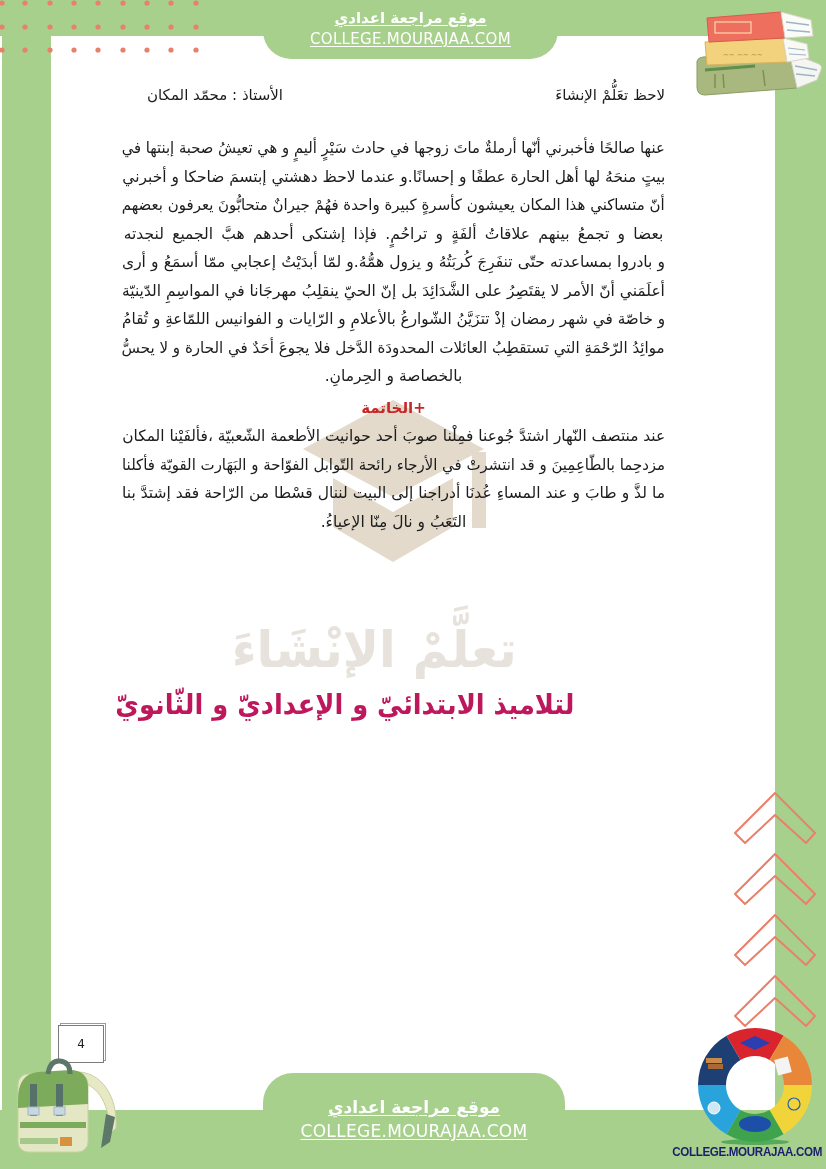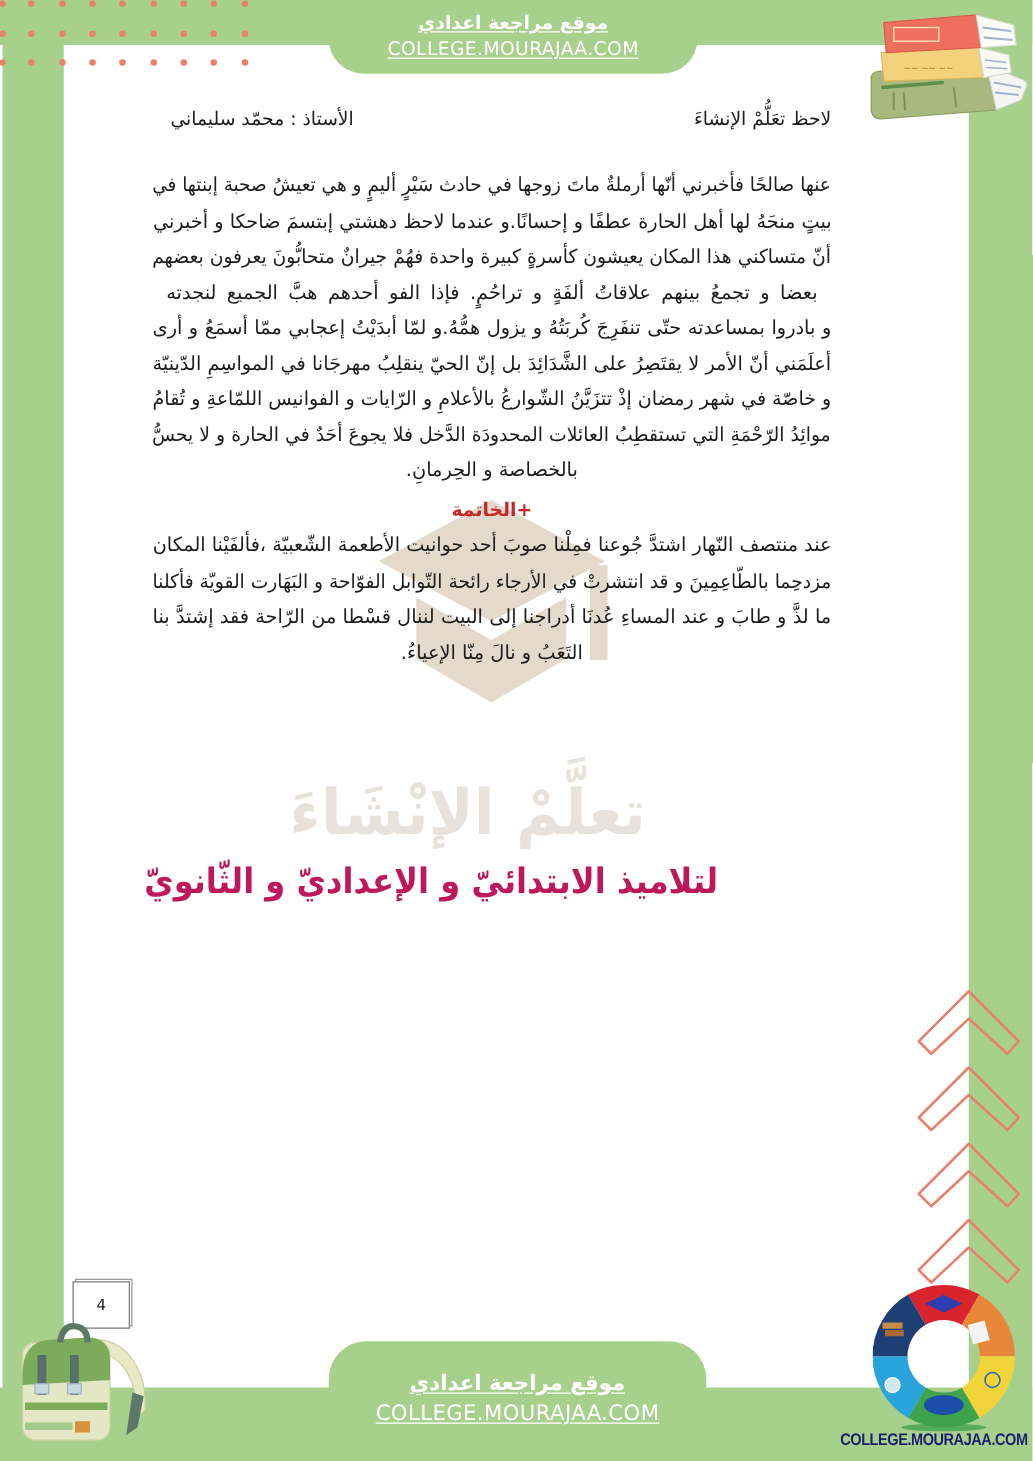--- a/index.html
+++ b/index.html
@@ -84,37 +84,37 @@
   <text x="30" y="49" font-size="7" fill="#a07a28" font-family="DejaVu Sans, sans-serif">~~ ~~ ~~</text>
   <path d="M90,30 L114,36 L116,50 L94,54 Z" fill="#fafaf5" stroke="#d8d8cc"></path>
   <path d="M95,40 L112,42 M96,46 L113,47" stroke="#9fb3c8" stroke-width="1.2"></path>
   <path d="M14,10 L88,4 L92,30 L16,34 Z" fill="#ee6f5e" stroke="#d85a4a"></path>
   <rect x="22" y="14" width="36" height="11" fill="none" stroke="#f9d9b0" stroke-width="1.2"></rect>
   <path d="M88,4 L118,12 L120,28 L92,30 Z" fill="#fbfbf8" stroke="#d8d8cc"></path>
   <path d="M93,14 L116,17 M94,22 L117,24" stroke="#9fb3c8" stroke-width="1.5"></path>
 </svg>
 
 <div class="abs hdr" style="right:161px">لاحظ تعَلُّمْ الإنشاءَ</div>
-<div class="abs hdr" style="right:543px">الأستاذ : محمّد سليماني</div>
+<div class="abs hdr" style="right:543px">الأستاذ : محمّد المكان</div>
 
 <svg class="abs" style="left:300px;top:398px;z-index:1" width="192" height="168" viewBox="300 398 192 168">
   <g fill="#e3dacb">
     <polygon points="393,400 484,449 393,497 303,449"></polygon>
     <polygon points="333,478 393,512 453,478 453,527 393,562 333,527"></polygon>
     <rect x="472" y="452" width="14" height="76"></rect>
   </g>
 </svg>
 <div class="abs wm wm-title"><span class="stretch" style="transform: scaleX(0.974723);">تعلَّمْ الإنْشَاءَ</span></div>
 <div class="abs wm wm-sub"><span class="stretch" style="transform: scaleX(0.918639);">لتلاميذ الابتدائيّ و الإعداديّ و الثّانويّ</span></div>
 
 <div>
   <div class="line fit justify" style="top:134px"><span style="transform: scaleX(0.953128);">عنها صالحًا فأخبرني أنّها أرملةٌ ماتَ زوجها في حادث سَيْرٍ أليمٍ و هي تعيشُ صحبة إبنتها في</span></div>
   <div class="line fit justify" style="top:162.5px"><span style="transform: scaleX(0.995759);">بيتٍ منحَهُ لها أهل الحارة عطفًا و إحسانًا.و عندما لاحظ دهشتي إبتسمَ ضاحكا و أخبرني</span></div>
   <div class="line fit justify" style="top:191px"><span style="transform: scaleX(0.966703);">أنّ متساكني هذا المكان يعيشون كأسرةٍ كبيرة واحدة فهُمْ جيرانٌ متحابُّونَ يعرفون بعضهم</span></div>
-  <div class="line fit justify" style="top:219.5px"><span style="word-spacing: 3.36942px;">بعضا و  تجمعُ بينهم علاقاتُ ألفَةٍ و تراحُمٍ. فإذا الفو أحدهم هبَّ الجميع لنجدته</span></div>
+  <div class="line fit justify" style="top:219.5px"><span style="word-spacing: 3.36942px;">بعضا و  تجمعُ بينهم علاقاتُ ألفَةٍ و تراحُمٍ. فإذا إشتكى أحدهم هبَّ الجميع لنجدته</span></div>
   <div class="line fit justify" style="top:248px"><span style="word-spacing: 0.245833px;">و بادروا بمساعدته حتّى تنفَرِجَ كُربَتُهُ و يزول همُّهُ.و لمّا أبدَيْتُ إعجابي ممّا أسمَعُ و أرى</span></div>
   <div class="line fit justify" style="top:276.5px"><span style="transform: scaleX(0.998276);">أعلَمَني أنّ الأمر لا يقتَصِرُ على الشَّدَائِدَ بل إنّ الحيّ ينقلِبُ مهرجَانا في المواسِمِ الدّينيّة</span></div>
   <div class="line fit justify" style="top:305px"><span style="transform: scaleX(0.983612);">و خاصّة في شهر رمضان إذْ تتزَيَّنُ الشّوارعُ بالأعلامِ و الرّايات و الفوانيس اللمّاعةِ و تُقامُ</span></div>
   <div class="line fit justify" style="top:333.5px"><span style="transform: scaleX(0.972138);">موائِدُ الرّحْمَةِ التي تستقطِبُ العائلات المحدودَة الدَّخل فلا يجوعَ أحَدٌ في الحارة و لا يحسُّ</span></div>
   <div class="line fit" style="top:362px"><span>بالخصاصة و الحِرمانِ.</span></div>
 </div>
 
 <div>
   <div class="line heading-red" style="top:394px"><span>+الخاتمة</span></div>
   <div class="line fit justify" style="top:422px"><span style="transform: scaleX(0.992347);">عند منتصف النّهار اشتدَّ جُوعنا فمِلْنا صوبَ أحد حوانيت الأطعمة الشّعبيّة ،فألفَيْنا المكان</span></div>

